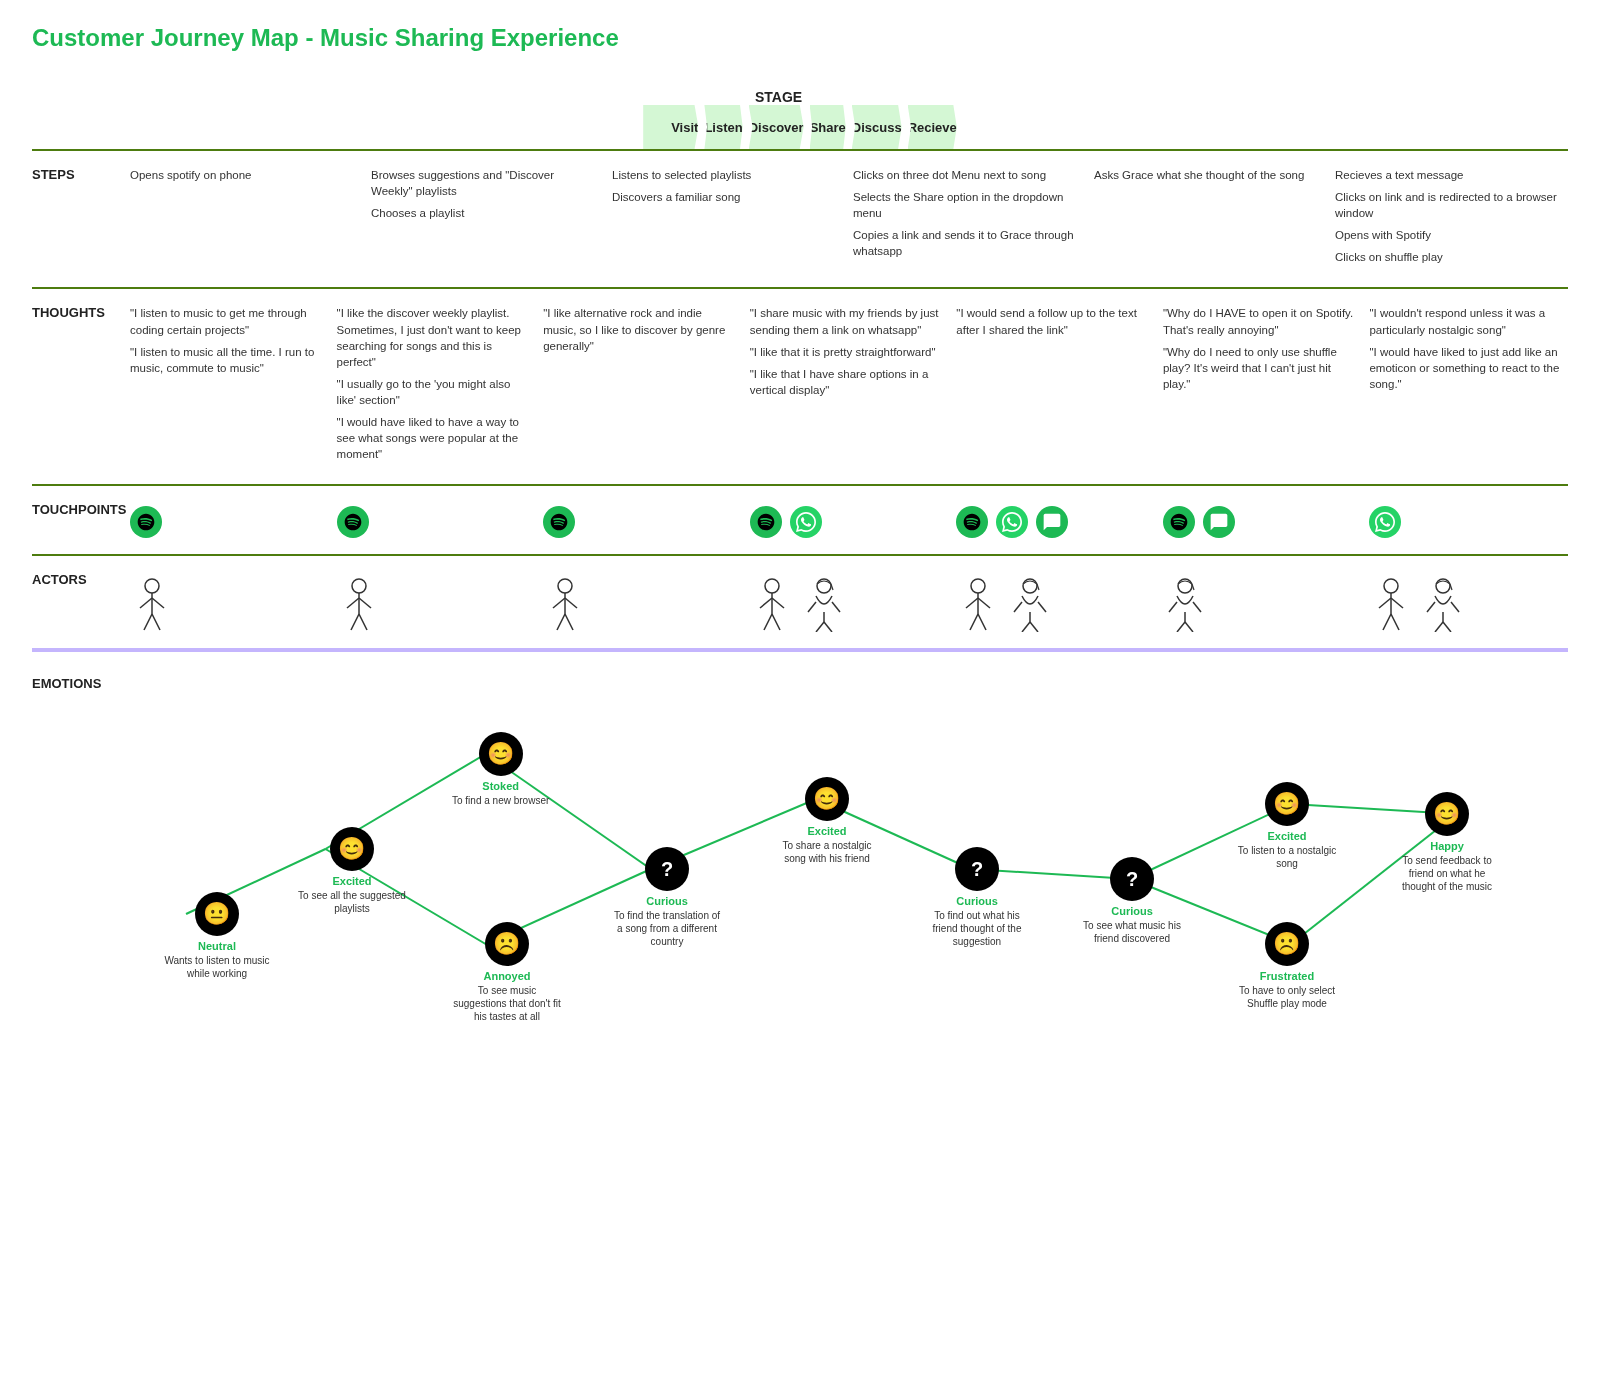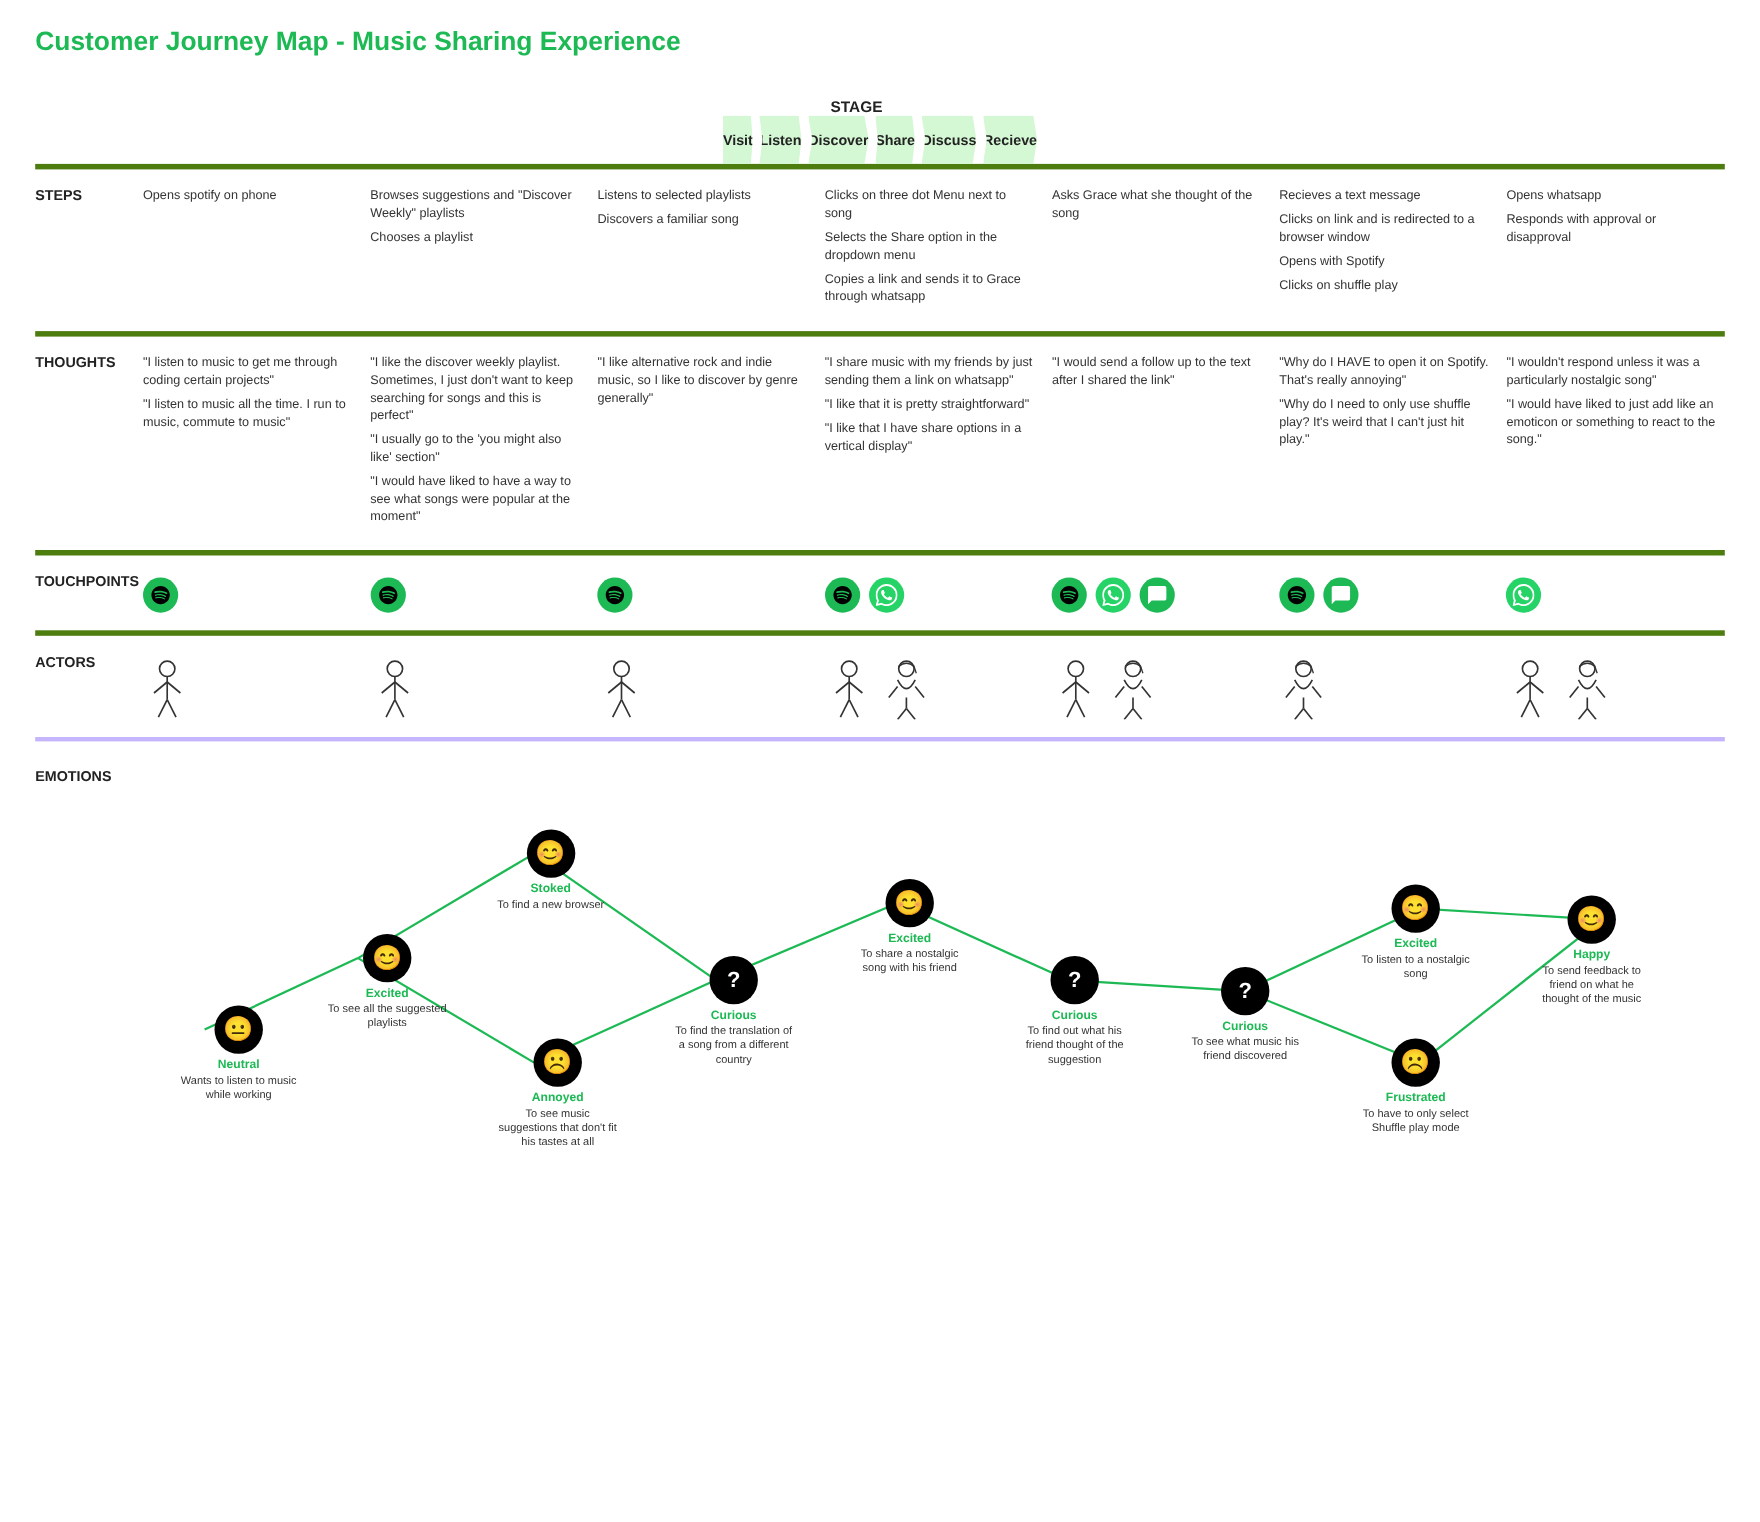--- a/index.html
+++ b/index.html
@@ -41,29 +41,30 @@
       align-items: center;
       justify-content: center;
       font-size: 13px;
       font-weight: 600;
       color: #222;
       margin-right: 6px;
       clip-path: polygon(0 0, 93% 0, 100% 50%, 93% 100%, 0 100%, 7% 50%);
     }
     .stage-arrow:first-child {
       clip-path: polygon(0 0, 93% 0, 100% 50%, 93% 100%, 0 100%);
+      padding-left: 28px;
     }
     .stage-arrow:last-child {
       margin-right: 0;
     }
 
     
     .section-row {
       display: flex;
-      border-top: 5px solid #4d7c0f;
+      border-top: 2px solid #4d7c0f;
       padding: 12px 0;
     }
     .row-label {
       font-weight: bold;
       font-size: 13px;
       width: 90px;
       flex-shrink: 0;
       padding-top: 4px;
     }
     .row-cells {
@@ -216,24 +217,20 @@
         <p>Copies a link and sends it to Grace through whatsapp</p>
       </div>
       <div class="cell">
         <p>Asks Grace what she thought of the song</p>
       </div>
       <div class="cell">
         <p>Recieves a text message</p>
         <p>Clicks on link and is redirected to a browser window</p>
         <p>Opens with Spotify</p>
         <p>Clicks on shuffle play</p>
-      </div>
-      <div class="cell">
-        <p>Opens whatsapp</p>
-        <p>Responds with approval or disapproval</p>
       </div>
     </div>
 </div>
 
 <div class="section-row">
   <div class="row-label">THOUGHTS</div>
   <div class="row-cells" id="thoughts-cells">
       <div class="cell">
         <p>"I listen to music to get me through coding certain projects"</p>
         <p>"I listen to music all the time. I run to music, commute to music"</p>

